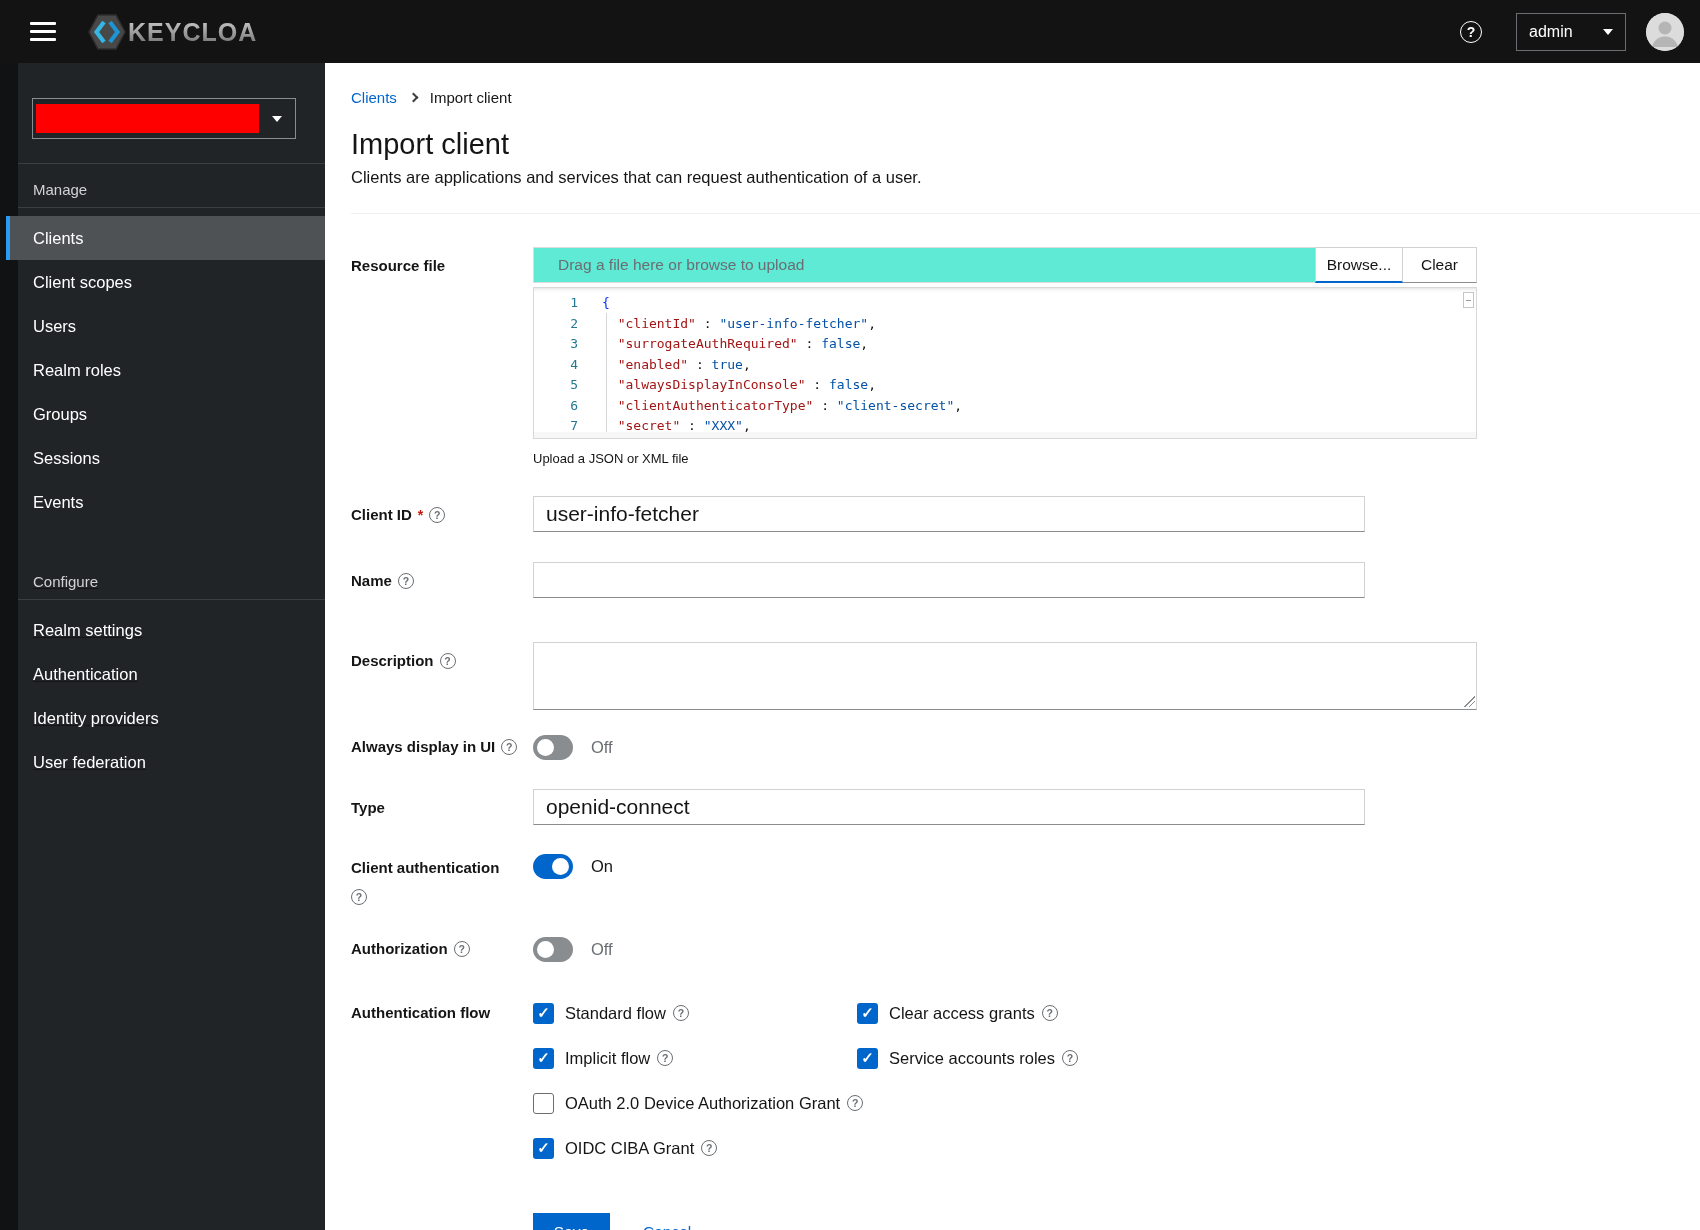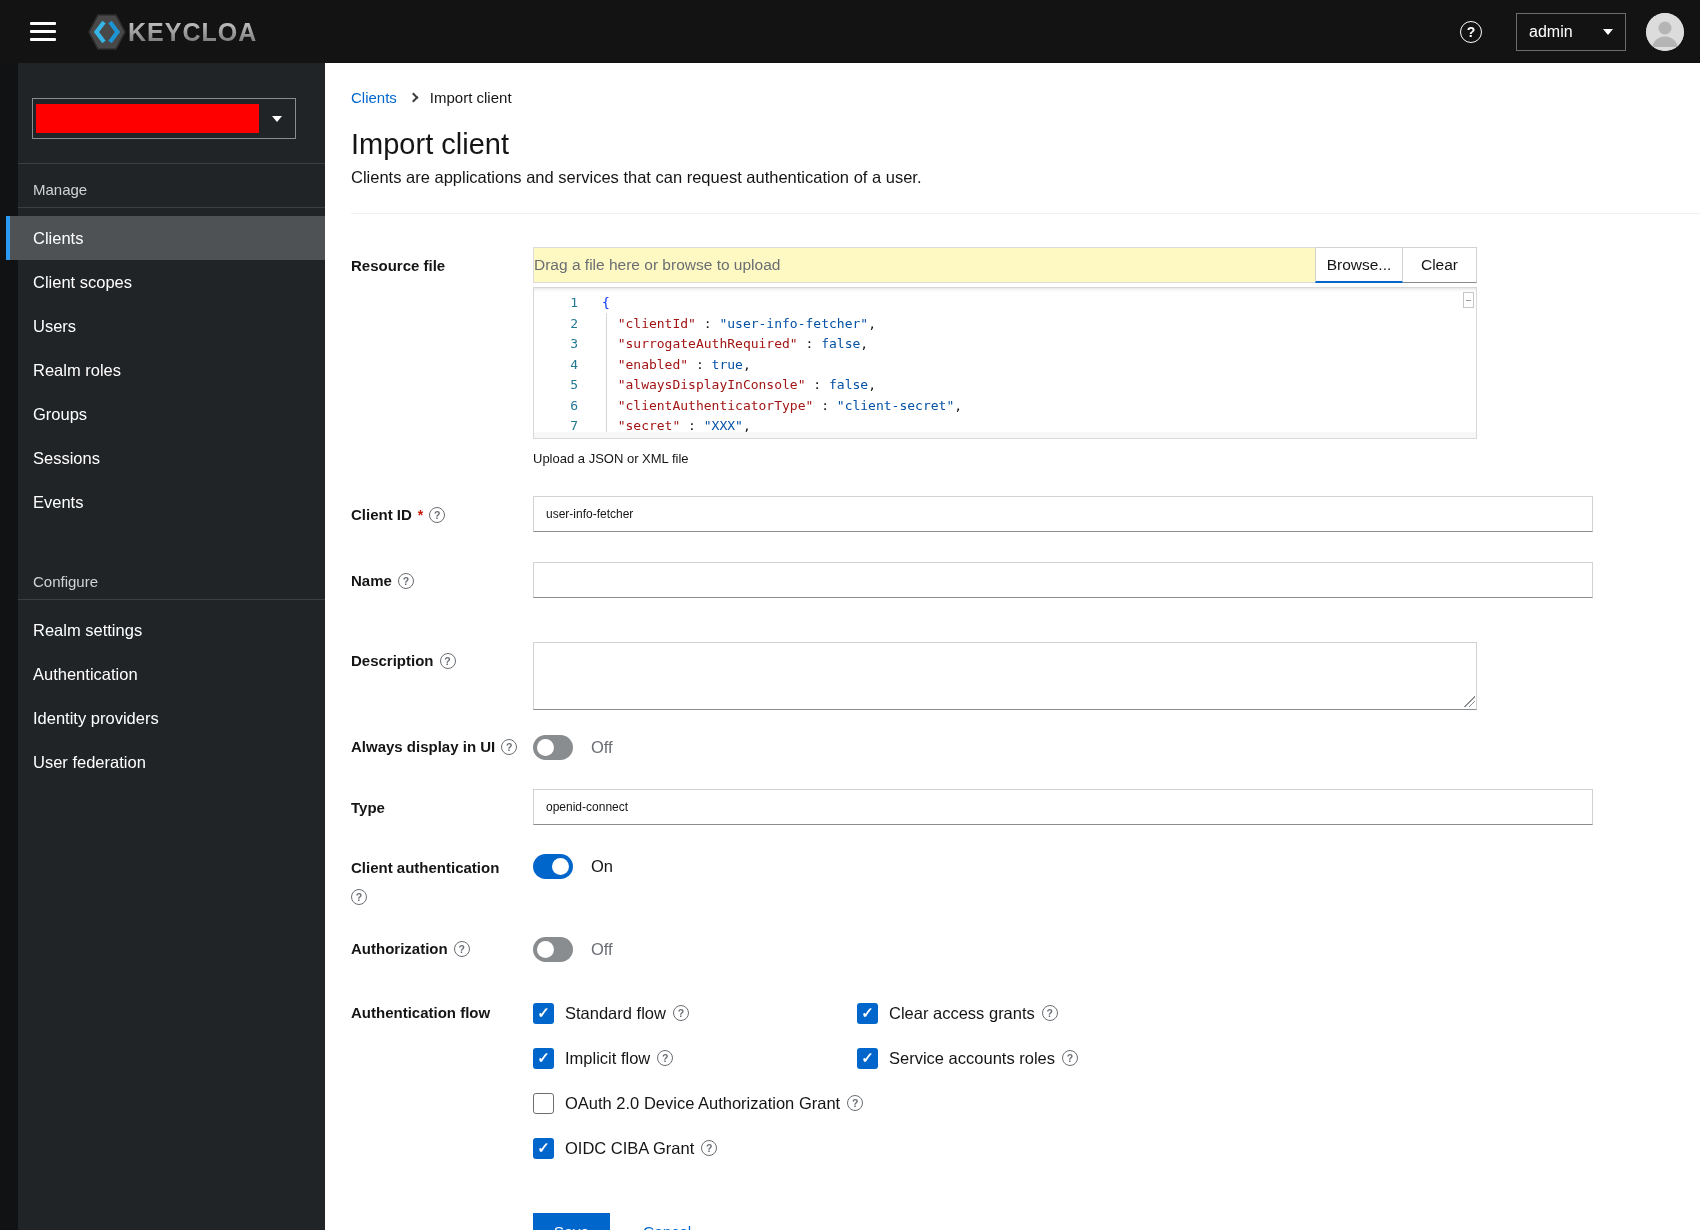--- a/index.html
+++ b/index.html
@@ -22,62 +22,62 @@
   .sidebar-strip { position:absolute; top:0; left:0; width:18px; height:100%; background:#101214; }
   .realm-select { position:absolute; top:35px; left:32px; width:264px; height:41px; border:1px solid #8a8d90; background:#212427; display:flex; align-items:center; cursor:pointer; }
   .realm-red { flex:1; height:29px; margin-left:3px; }
   .realm-caret-zone { width:36px; display:flex; justify-content:center; }
   .nav { position:absolute; top:100px; left:0; width:325px; }
   .nav-sep { border-top:1px solid #3c3f42; margin-left:18px; }
   .group-title { padding:17px 0 9px 33px; color:#d2d2d2; font-size:15px; }
   .nav-items { padding-top:8px; }
   .nav-item { height:44px; line-height:44px; padding-left:33px; font-size:16.5px; color:#fff; cursor:pointer; }
   .nav-item.active { margin-left:6px; padding-left:23px; background:#4f5255; border-left:4px solid #2b9af3; }
-  .group2 { margin-top:32px; }
+  .group2 { margin-top:32px;text-decoration:underline; }
 
   
   .main { position:absolute; top:63px; left:325px; width:1375px; height:1167px; background:#fff; padding:26px 0 0 26px; }
   .breadcrumb { display:flex; align-items:center; font-size:15px; }
   .bc-link { color:#0066cc; cursor:pointer; }
   .bc-sep { width:7px; height:7px; border-right:2px solid #3c3f42; border-bottom:2px solid #3c3f42; transform:rotate(-45deg); margin:0 13px 0 13px; }
   .page-title { margin-top:20px; font-size:29px; font-weight:400; color:#151515; line-height:36px; }
   .page-subtitle { margin-top:5px; font-size:16.5px; line-height:21px; color:#151515; }
   .form-section { margin-top:25px; border-top:1px solid #f0f0f0; padding-top:33px; }
 
   .form-row { display:grid; grid-template-columns:182px 944px; align-items:start; }
   .row-label { font-size:15px; font-weight:bold; color:#151515; padding-top:10px; display:flex; align-items:center; gap:6px; flex-wrap:wrap; }
   .row-label.col { flex-direction:column; align-items:flex-start; gap:13px; }
   .req { color:#c9190b; font-size:14px; }
   .qicon { width:16px; height:16px; min-width:16px; border:1.2px solid #6a6e73; border-radius:50%; display:inline-flex; align-items:center; justify-content:center; cursor:pointer; }
   .qicon::after { content:"?"; font-size:10.5px; color:#6a6e73; font-weight:bold; }
 
   
   .upload-bar { display:flex; height:36px; }
-  .upload-input { flex:1; background:#fef9c3; border:1px solid #dcdcdc; border-right:none; color:#6a6e73; font-size:15.5px; display:flex; align-items:center; padding-left:0; }
+  .upload-input { flex:1; background:#5eead4; border:1px solid #dcdcdc; border-right:none; color:#6a6e73; font-size:15.5px; display:flex; align-items:center; padding-left:24px; }
   .btn-browse { width:88px; background:#fff; border:1px solid #d2d2d2; border-bottom:2px solid #0066cc; font-size:15.5px; color:#151515; cursor:pointer; font-family:inherit; }
   .btn-clear { width:74px; background:#fff; border:1px solid #d2d2d2; border-left:none; border-bottom-color:#8a8d90; font-size:15.5px; color:#151515; cursor:pointer; font-family:inherit; }
 
   
   .editor { position:relative; margin-top:4px; height:152px; border:1px solid #d8d8d8; background:#fff; padding-top:5px; overflow:hidden; box-shadow:inset 0 5px 5px -5px rgba(0,0,0,0.18); cursor:text; }
   .code-line { display:flex; height:20.5px; line-height:20.5px; font-family:"DejaVu Sans Mono", monospace; font-size:13px; }
   .ln { width:68px; min-width:68px; text-align:right; padding-right:24px; color:#237893; }
   .code { white-space:pre; color:#000; }
   .tk-b { color:#0431fa; }
   .tk-k { color:#a31515; }
   .tk-s { color:#0451a5; }
   .tk-a { color:#0451a5; }
   .tk-p { color:#111; }
   .indent-guide { position:absolute; left:72px; top:25px; height:124px; border-left:1px solid #d6d6d6; }
   .vthumb { position:absolute; right:2px; top:4px; width:11px; height:16px; background:#fff; border:1px solid #c6c6c6; display:flex; align-items:center; justify-content:center; cursor:pointer; }
   .vthumb div { width:5px; border-top:1.5px solid #9a9a9a; }
   .hscroll { position:absolute; bottom:0; left:0; width:100%; height:6px; background:#f7f7f7; }
   .helper-text { margin-top:12px; font-size:13px; color:#151515; }
 
   
-  .text-input { width:1060px; height:36px; border:1px solid #d2d2d2; border-bottom:1px solid #8a8d90; font-size:12px; color:#151515; padding:12px 12px; font-family:inherit; background:#fff; }
+  .text-input { width:832px; height:36px; border:1px solid #d2d2d2; border-bottom:1px solid #8a8d90; font-size:21px; color:#151515; padding:12px 12px; font-family:inherit; background:#fff; }
   .textarea-wrap { position:relative; width:944px; }
   .text-area { width:944px; height:68px; border:1px solid #d2d2d2; border-bottom:1px solid #8a8d90; font-size:15.5px; padding:8px 12px; font-family:inherit; resize:none; display:block; }
   .resize-grip { position:absolute; right:2px; bottom:3px; width:12px; height:12px; background:
       linear-gradient(135deg, transparent 0 54%, #8a8d90 54% 60%, transparent 60% 72%, #8a8d90 72% 78%, transparent 78%); pointer-events:none; }
 
   
   .switch-row { display:flex; align-items:center; height:26px; }
   .switch { width:40px; height:25px; border-radius:13px; position:relative; cursor:pointer; }
   .switch.off { background:#8a8d90; }
   .switch.on { background:#0066cc; }

